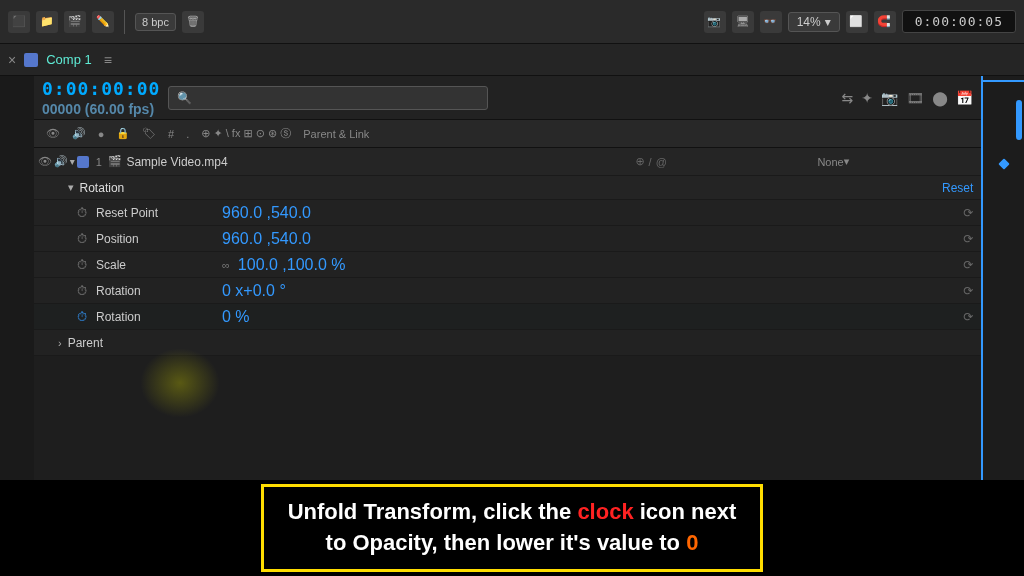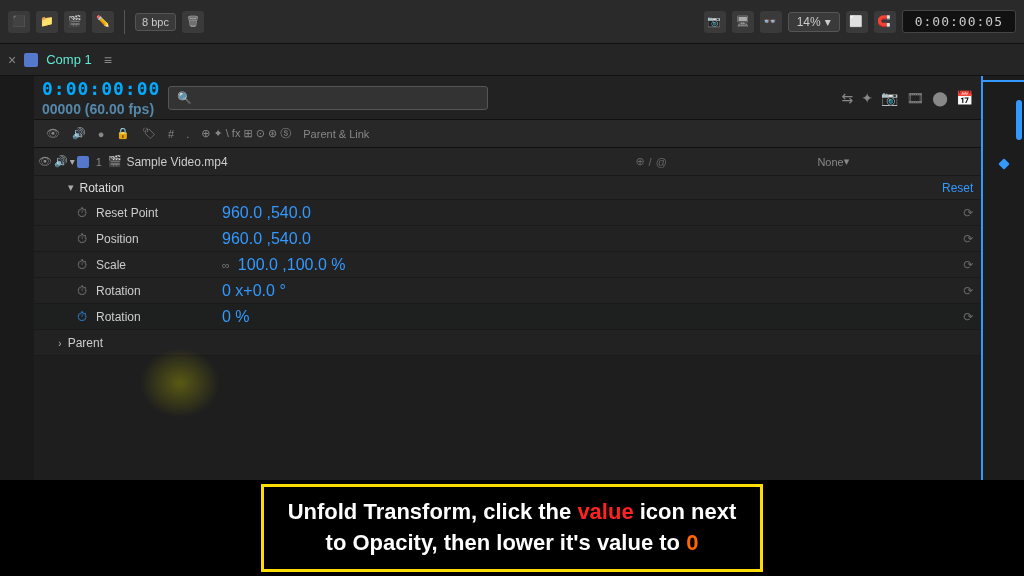--- a/index.html
+++ b/index.html
@@ -437,17 +437,17 @@
     </div>
   </div>
 
 </div>
 
 <div class="opacity-glow"></div>
 
 <div class="caption-bar">
   <div class="caption-border">
     <div class="caption-text">
-      <span>Unfold Transform, click the </span><span style="color:#ff2222;">value</span><span> icon next</span><br>
+      <span>Unfold Transform, click the </span><span style="color:#ff2222;">clock</span><span> icon next</span><br>
       <span>to Opacity, then lower it's value to </span><span style="color:#ff6600;">0</span>
     </div>
   </div>
 </div>
 
 </body></html>

